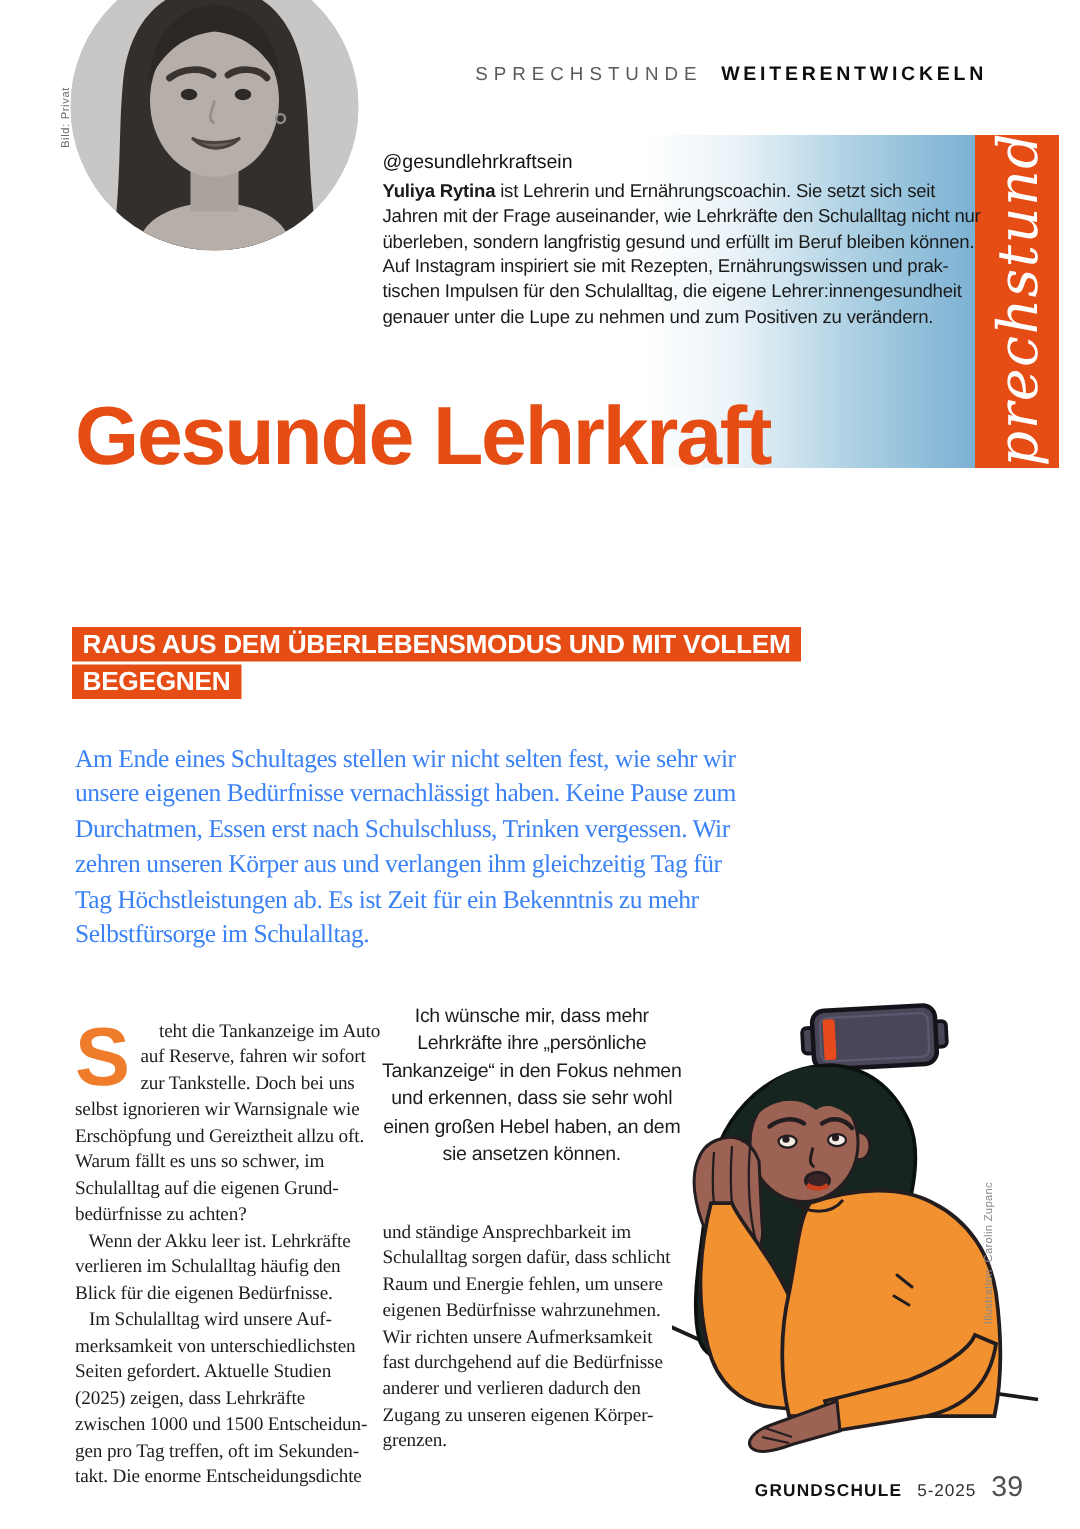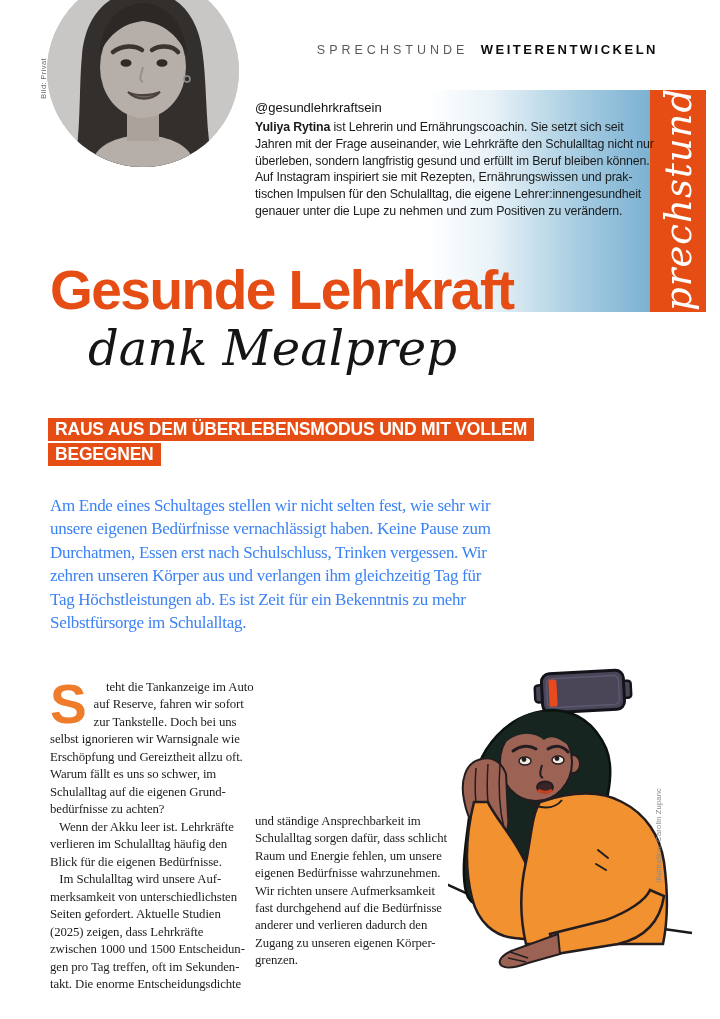--- a/index.html
+++ b/index.html
@@ -111,21 +111,20 @@
     <div class="author-handle">@gesundlehrkraftsein</div>
     <div class="author-bio"><span class="author-name">Yuliya Rytina</span><span> ist Lehrerin und Ernährungscoachin. Sie setzt sich seit
 Jahren mit der Frage auseinander, wie Lehrkräfte den Schulalltag nicht nur
 überleben, sondern langfristig gesund und erfüllt im Beruf bleiben können.
 Auf Instagram inspiriert sie mit Rezepten, Ernährungswissen und prak-
 tischen Impulsen für den Schulalltag, die eigene Lehrer:innengesundheit
 genauer unter die Lupe zu nehmen und zum Positiven zu verändern.</span></div>
   </div>
 
   <div class="abs title-main">Gesunde Lehrkraft</div>
-  <div class="abs title-sub">dank Mealprep</div>
 
   <div class="abs kicker">
     <div class="kicker-bar">RAUS AUS DEM ÜBERLEBENSMODUS UND MIT VOLLEM</div>
     <div class="kicker-bar">BEGEGNEN</div>
   </div>
 
   <div class="abs lead">Am Ende eines Schultages stellen wir nicht selten fest, wie sehr wir
 unsere eigenen Bedürfnisse vernachlässigt haben. Keine Pause zum
 Durchatmen, Essen erst nach Schulschluss, Trinken vergessen. Wir
 zehren unseren Körper aus und verlangen ihm gleichzeitig Tag für
@@ -146,20 +145,26 @@
 Blick für die eigenen Bedürfnisse.
    Im Schulalltag wird unsere Auf-
 merksamkeit von unterschiedlichsten
 Seiten gefordert. Aktuelle Studien
 (2025) zeigen, dass Lehrkräfte
 zwischen 1000 und 1500 Entscheidun-
 gen pro Tag treffen, oft im Sekunden-
 takt. Die enorme Entscheidungsdichte</span>
   </div>
 
+  <div class="abs col2-quote">Ich wünsche mir, dass mehr
+Lehrkräfte ihre „persönliche
+Tankanzeige“ in den Fokus nehmen
+und erkennen, dass sie sehr wohl
+einen großen Hebel haben, an dem
+sie ansetzen können.</div>
   <div class="abs col2-body">und ständige Ansprechbarkeit im
 Schulalltag sorgen dafür, dass schlicht
 Raum und Energie fehlen, um unsere
 eigenen Bedürfnisse wahrzunehmen.
 Wir richten unsere Aufmerksamkeit
 fast durchgehend auf die Bedürfnisse
 anderer und verlieren dadurch den
 Zugang zu unseren eigenen Körper-
 grenzen.</div>
 
@@ -201,14 +206,19 @@
       <path d="M80,148 C90,158 106,158 114,148" stroke="#241d20" stroke-width="2" fill="none"></path>
       <path d="M150,198 L160,206 M148,212 L158,218" stroke="#241d20" stroke-width="2" fill="none" stroke-linecap="round"></path>
 
       <path d="M216,244 C212,270 196,286 170,292 L108,302 L102,282 L158,268 C180,260 198,248 202,238 Z" fill="#f2912f" stroke="#241d20" stroke-width="2.5"></path>
       <path d="M110,282 L66,298 C54,302 48,310 54,314 C60,318 72,314 80,311 L112,302 Z" fill="#9c6355" stroke="#241d20" stroke-width="2"></path>
       <path d="M62,300 L80,306 M60,306 L78,310" stroke="#241d20" stroke-width="1.5" fill="none"></path>
     </svg>
   </div>
   <div class="abs illus-credit">Illustration: Carolin Zupanc</div>
 
+  <div class="abs footer">
+    <span class="footer-mag">GRUNDSCHULE</span>
+    <span class="footer-issue">5-2025</span>
+    <span class="footer-page">39</span>
+  </div>
 
 </div>
 
 </body></html>

